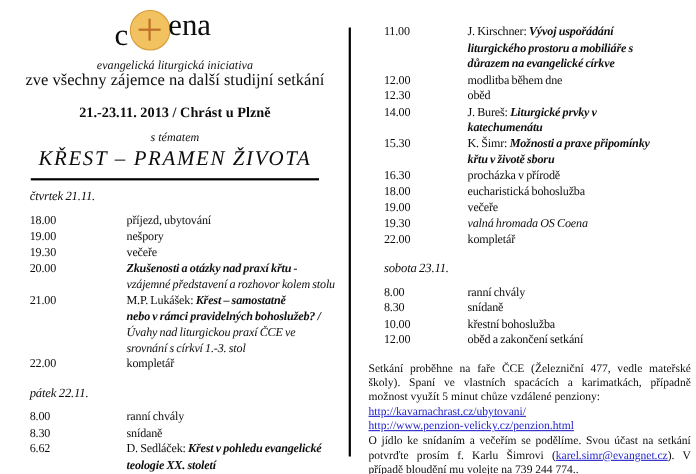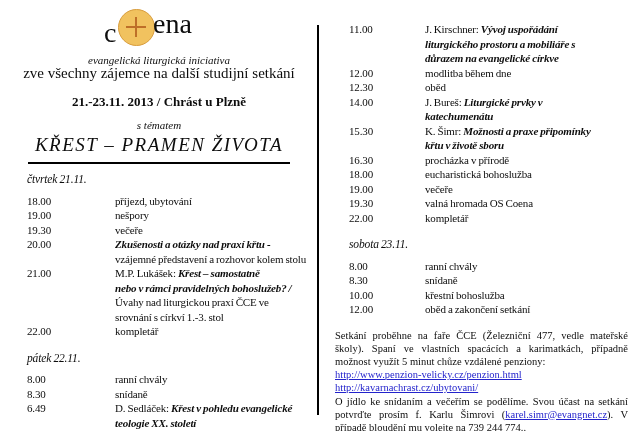--- a/index.html
+++ b/index.html
@@ -21,21 +21,21 @@
   .theme-label{font-style:italic;font-size:11px;line-height:13px;margin-top:9px;}
   .main-title{font-weight:normal;font-style:italic;font-size:19px;line-height:26px;letter-spacing:1.5px;}
   .title-rule{width:262px;margin:4px auto 0 auto;border:none;border-top:2px solid #000;}
   
   .sched{text-align:left;font-size:11px;letter-spacing:-0.15px;word-spacing:-0.5px;}
   .day-header{font-style:italic;font-size:11.5px;line-height:14.5px;margin-bottom:7px;}
   .day-rows{margin-bottom:12px;}
   .row{display:flex;line-height:14.5px;}
   .time{flex:none;}
   .desc{flex:1;white-space:pre-wrap;}
-  .it{}
+  .it{font-style:italic;}
   .bi{font-style:italic;font-weight:bold;}
   .sched-left{padding:8px 0 0 27px;}
   .sched-left .time{width:88px;}
   
   .divider{position:absolute;left:317px;top:25px;width:2px;height:390px;background:#000;}
   .col-right{position:absolute;left:318px;top:0;width:315px;}
   .sched-right{padding:22px 0 0 31px;}
   .sched-right .time{width:76px;}
   
   .footer{padding:0 5px 0 17px;width:293px;font-size:10.5px;line-height:13.2px;}
@@ -101,21 +101,21 @@
         <div class="day-rows">
           <div class="row">
             <span class="time">8.00</span>
             <span class="desc"><span>ranní chvály</span></span>
           </div>
           <div class="row">
             <span class="time">8.30</span>
             <span class="desc"><span>snídaně</span></span>
           </div>
           <div class="row">
-            <span class="time">6.49</span>
+            <span class="time">6.62</span>
             <span class="desc"><span>D. Sedláček: </span><span class="bi">Křest v pohledu evangelické
 teologie XX. století</span></span>
           </div>
         </div>
       </div>
   </div>
 
   <div class="divider"></div>
 
   <div class="col-right">
@@ -182,21 +182,21 @@
           </div>
           <div class="row">
             <span class="time">12.00</span>
             <span class="desc"><span>oběd a zakončení setkání</span></span>
           </div>
         </div>
       </div>
     <div class="footer">
       <p class="justify">Setkání proběhne na faře ČCE (Železniční 477, vedle mateřské školy). Spaní ve vlastních spacácích a karimatkách, případně možnost využít 5 minut chůze vzdálené penziony:</p>
       <div>
+          <span class="link link-line">http://kavarnachrast.cz/ubytovani/</span>
           <span class="link link-line">http://www.penzion-velicky.cz/penzion.html</span>
-          <span class="link link-line">http://kavarnachrast.cz/ubytovani/</span>
         </div>
       <p class="justify"><span>O jídlo ke snídaním a večeřím se podělíme. Svou účast na setkání potvrďte prosím f. Karlu Šimrovi (</span><span class="link">karel.simr@evangnet.cz</span><span>). V případě bloudění mu volejte na 739 244 774..</span></p>
 
     </div>
   </div>
 
 </div>
 
 </body></html>

